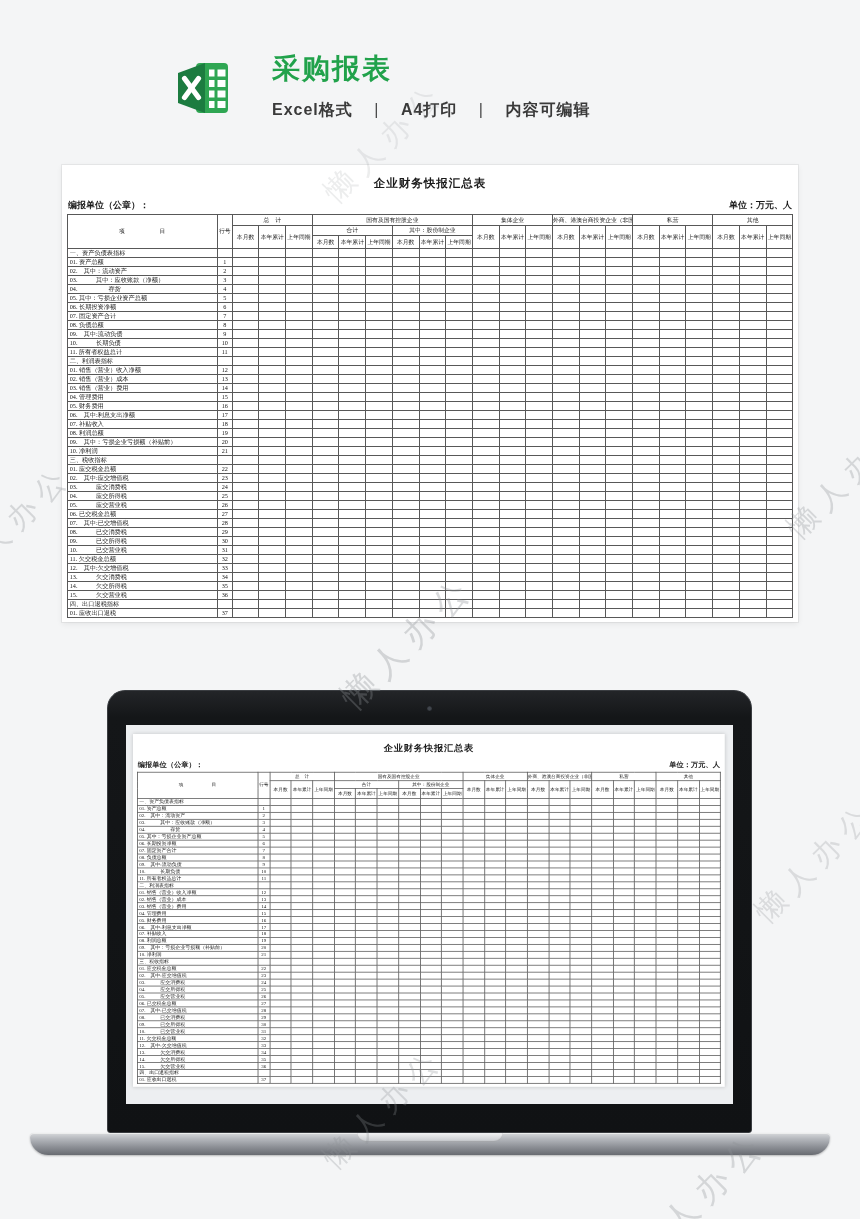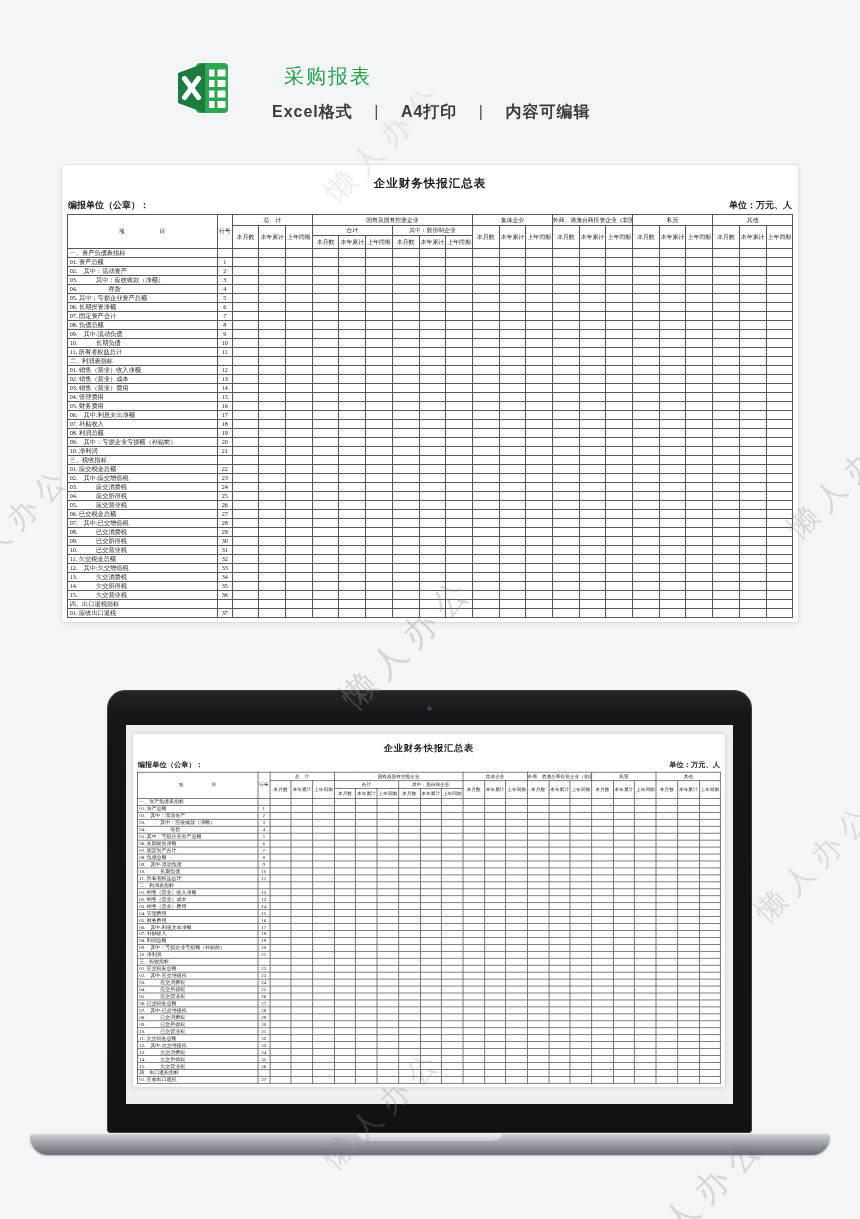--- a/index.html
+++ b/index.html
@@ -3,21 +3,21 @@
 <meta charset="utf-8">
 <style>
   html,body{margin:0;padding:0;}
   body{width:860px;height:1219px;position:relative;overflow:hidden;background:#f4f5f6;
        font-family:"Liberation Sans","DejaVu Sans",sans-serif;}
 
   
   .hdr{position:absolute;left:168px;top:52px;display:flex;align-items:flex-start;}
   .xl-icon{width:64px;height:64px;margin-top:4px;}
   .hdr-text{margin-left:40px;}
-  .tpl-title{margin:12px;font-size:20px;font-weight:normal;color:#21a24b;letter-spacing:2px;line-height:1.2;}
+  .tpl-title{margin:0;font-size:28px;font-weight:bold;color:#21a24b;letter-spacing:2px;line-height:1.2;}
   .features{margin-top:14px;font-size:16px;font-weight:bold;color:#3a3a3a;letter-spacing:1px;}
   .features .sep{margin:0 16px;color:#4a4a4a;font-weight:normal;}
 
   
   .card{position:absolute;left:62px;top:165px;width:736px;height:457px;background:#fff;
         box-shadow:0 0 0 1px rgba(0,0,0,0.05),0 2px 6px rgba(0,0,0,0.07);}
   .sheet{width:736px;height:457px;background:#fff;box-sizing:border-box;padding-top:11px;
          font-family:"Liberation Serif","DejaVu Serif",serif;color:#1a1a1a;}
   .sheet-title{text-align:center;font-size:11.5px;font-weight:bold;letter-spacing:1px;}
   .sheet-notes{display:flex;justify-content:space-between;align-items:flex-end;

